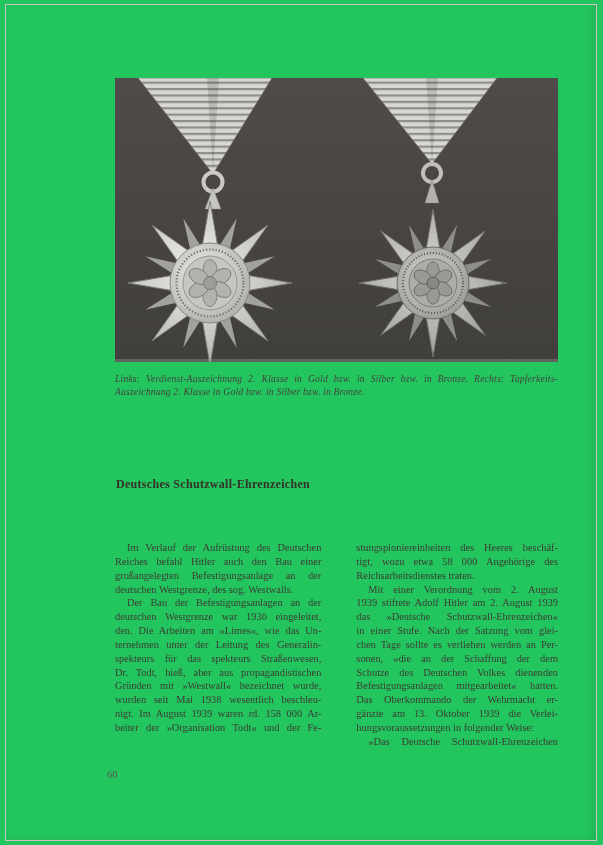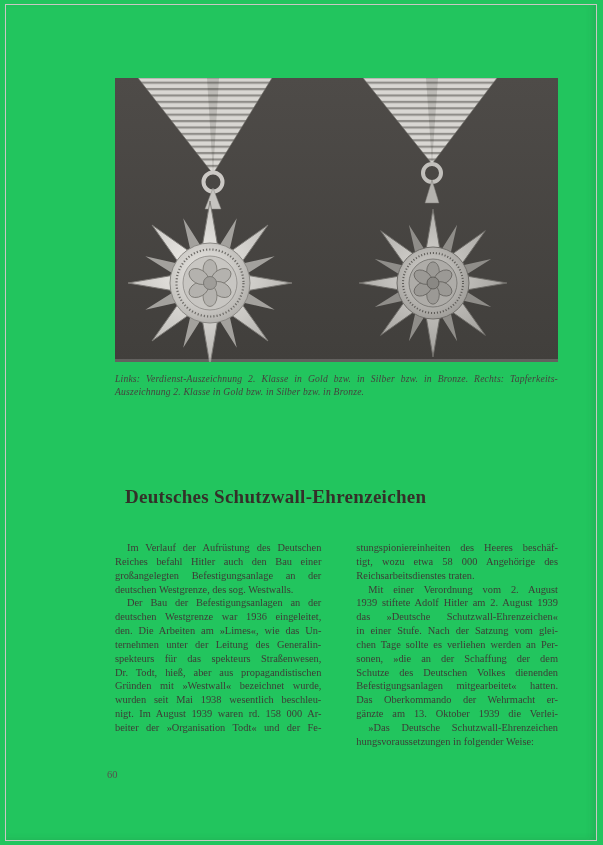--- a/index.html
+++ b/index.html
@@ -33,22 +33,22 @@
     position: absolute;
     left: 115px; top: 372px; width: 443px;
     font-style: italic;
     font-size: 9.6px; line-height: 13px;
     color: #45433e;
     letter-spacing: 0.2px;
   }
   .heading {
     position: absolute;
     left: 116px; top: 477px; width: 450px;
-    margin: 9px;
-    font-size: 19px; font-weight: 700;
+    margin: 0;
+    font-size: 12px; font-weight: 700;
     letter-spacing: 0.3px;
     color: #343029;
   }
   .columns {
     position: absolute;
     left: 115px; top: 541px; width: 443px;
     display: flex;
     gap: 8px;
     font-size: 10.4px; line-height: 13.85px;
     color: #3e3c36;
@@ -173,20 +173,20 @@
         <div class="bline ind">Mit einer Verordnung vom 2. August</div>
         <div class="bline">1939 stiftete Adolf Hitler am 2. August 1939</div>
         <div class="bline">das »Deutsche Schutzwall-Ehrenzeichen«</div>
         <div class="bline">in einer Stufe. Nach der Satzung vom glei-</div>
         <div class="bline">chen Tage sollte es verliehen werden an Per-</div>
         <div class="bline">sonen, »die an der Schaffung der dem</div>
         <div class="bline">Schutze des Deutschen Volkes dienenden</div>
         <div class="bline">Befestigungsanlagen mitgearbeitet« hatten.</div>
         <div class="bline">Das Oberkommando der Wehrmacht er-</div>
         <div class="bline">gänzte am 13. Oktober 1939 die Verlei-</div>
+        <div class="bline end">hungsvoraussetzungen in folgender Weise:</div>
         <div class="bline ind">»Das Deutsche Schutzwall-Ehrenzeichen</div>
-        <div class="bline end">hungsvoraussetzungen in folgender Weise:</div>
       </div>
   </div>
 
   <div class="pagenum">60</div>
 
 </div>
 
 </body></html>

